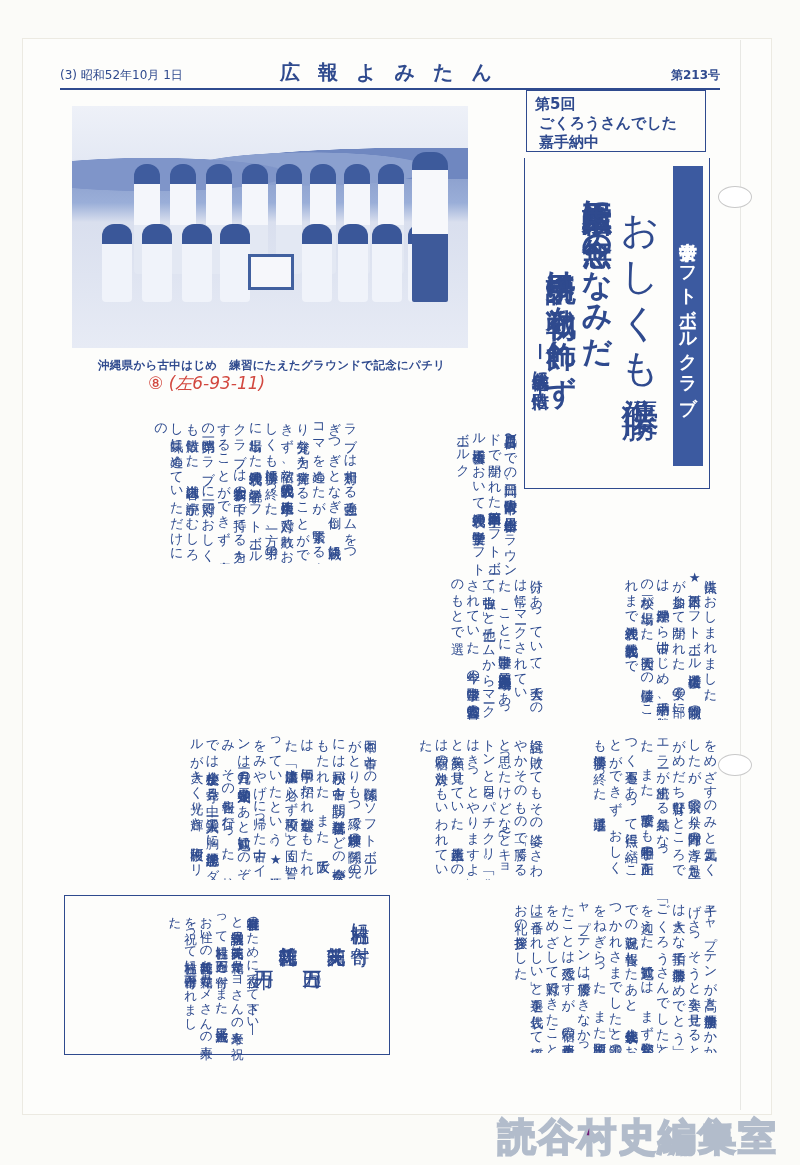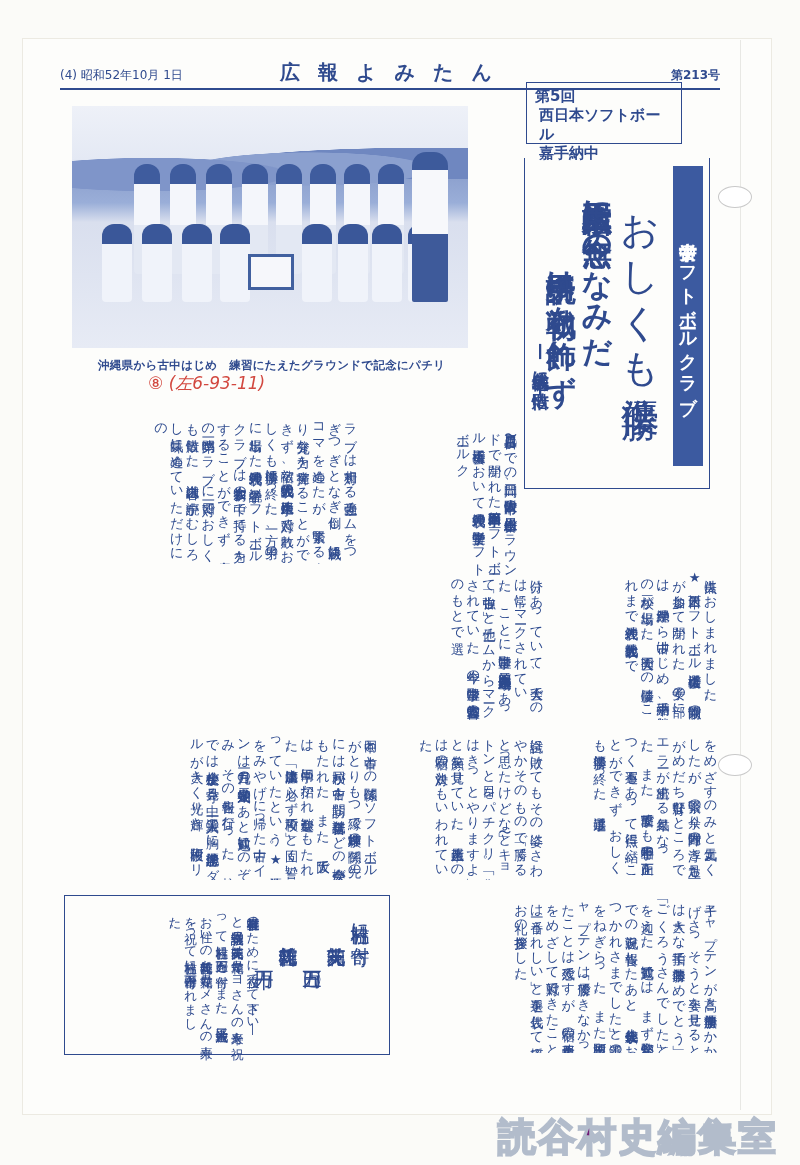--- a/index.html
+++ b/index.html
@@ -43,21 +43,21 @@
   .front-row .player { top: 118px; height: 78px; width: 30px; background: linear-gradient(#3a5799 0 25%, #f0f3fa 25% 100%); }
   .coach { position: absolute; left: 340px; top: 46px; width: 36px; height: 150px;
     background: linear-gradient(#3d5a9b 0 12%, #f7f8fb 12% 55%, #3e5a9a 55% 100%); border-radius: 14px 14px 2px 2px; }
   .plaque { position: absolute; left: 176px; top: 148px; width: 40px; height: 30px; background: #f6f7fb; border: 3px solid #41609f; }
 
   .caption { position: absolute; left: 98px; top: 358px; font-size: 11.5px; font-weight: bold; font-family: "DejaVu Sans", sans-serif; letter-spacing: 0.3px; }
   .handwritten { position: absolute; left: 148px; top: 372px; font-size: 17px; color: #d2483f; font-family: "DejaVu Sans", sans-serif; font-style: italic; }
 
   
   .event-box {
-    position: absolute; left: 526px; top: 82px; width: 156px; height: 62px;
+    position: absolute; left: 526px; top: 90px; width: 180px; height: 62px;
     border: 1.5px solid #2f4a8e; padding: 4px 8px; box-sizing: border-box;
     font-family: "DejaVu Sans", sans-serif; font-weight: bold; font-size: 15px; line-height: 19px;
   }
 
   
   .headline-box {
     position: absolute; left: 524px; top: 158px; width: 184px; height: 330px;
     border: 1.5px solid #2f4a8e; border-top: none;
   }
   .hl-band {
@@ -108,21 +108,21 @@
 </style>
 </head>
 <body>
 
 <div class="paper-edge"></div>
 <div class="ghost-rule"></div>
 <div class="punch-hole" style="left:718px; top:186px;"></div>
 <div class="punch-hole" style="left:718px; top:754px;"></div>
 
 <header class="masthead">
-  <span class="mh-page">(4)  昭和52年10月 1日</span>
+  <span class="mh-page">(3)  昭和52年10月 1日</span>
   <span class="mh-title">広報よみたん</span>
   <span class="mh-issue">第213号</span>
 </header>
 
 <div class="photo" title="Team photo of softball players with medals and coach">
   <div class="trees"></div>
   <div class="back-row">
     <div class="player" style="left:62px"></div>
     <div class="player" style="left:98px"></div>
     <div class="player" style="left:134px"></div>
@@ -143,21 +143,21 @@
     <div class="player" style="left:336px"></div>
   </div>
   <div class="plaque"></div>
   <div class="coach"></div>
 </div>
 <div class="caption">沖縄県から古中はじめ　練習にたえたグラウンドで記念にパチリ</div>
 <div class="handwritten">⑧ (左6-93-11)</div>
 
 <div class="event-box">
   <div>第5回</div>
-  <div style="padding-left:4px">西日本ソフトボール</div>
+  <div style="padding-left:4px">ごくろうさんでした</div>
   <div style="padding-left:4px">嘉手納中</div>
 </div>
 
 <div class="headline-box">
   <div class="hl-band">古中女子ソフトボールクラブ</div>
   <div class="hl-main hl-1">おしくも準優勝</div>
   <div class="hl-main hl-2">宿敵八尾大正中に無念のなみだ</div>
   <div class="hl-main hl-3">読中男子は初戦を飾れず</div>
   <div class="hl-4">—徳島代表に惜敗—</div>
 </div>

